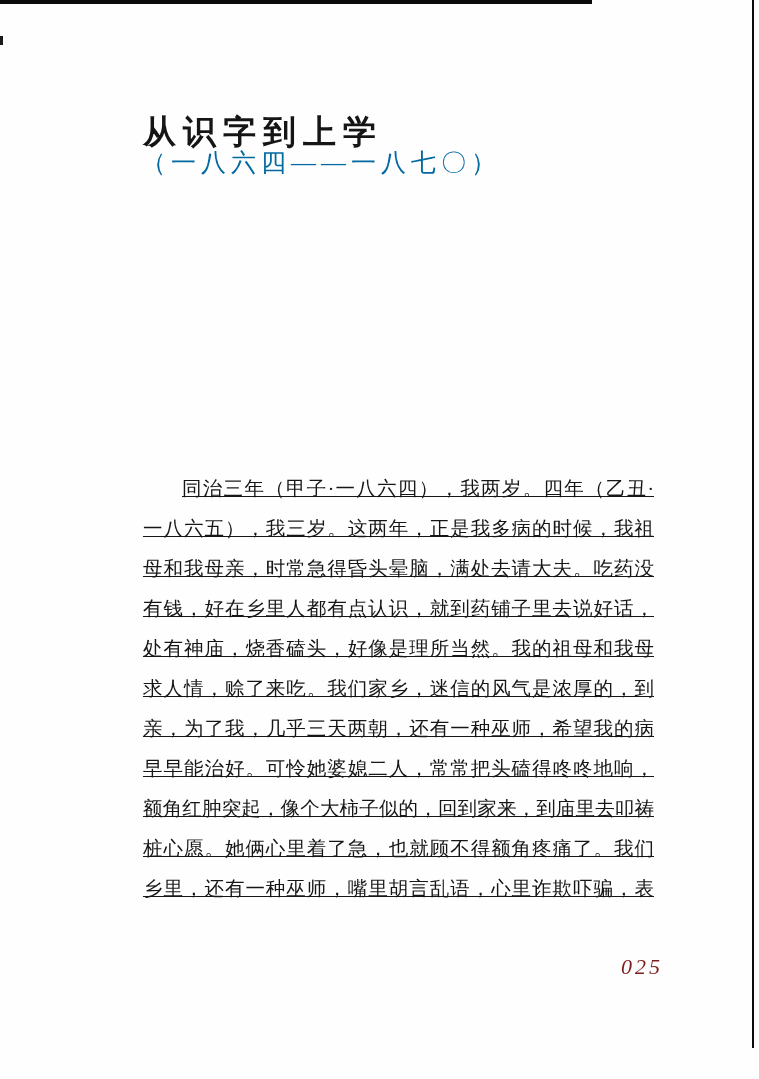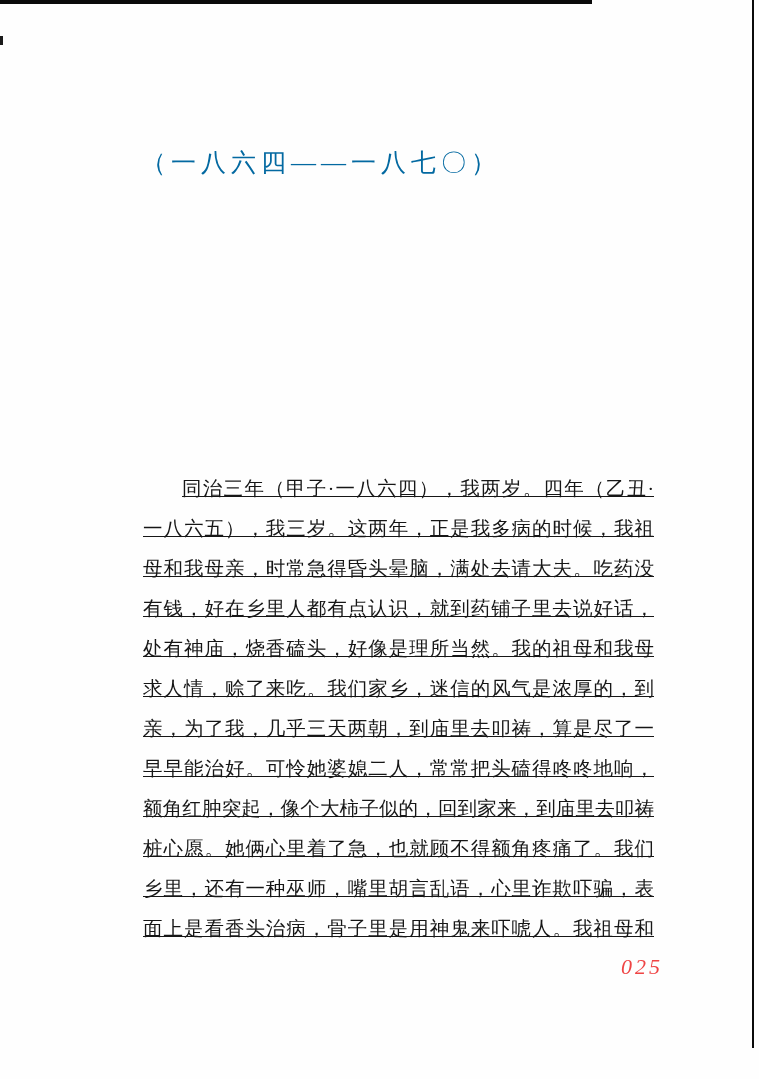--- a/index.html
+++ b/index.html
@@ -71,45 +71,45 @@
   }
   .body-text .line.indent {
     text-indent: 39px;
   }
   .page-number {
     position: absolute;
     left: 621px; top: 954px;
     font-size: 22px;
     font-style: italic;
     letter-spacing: 3px;
-    color: #ef4444;
+    color: #7f1d1d;
   }
 </style>
 </head>
 <body>
 
 <div class="page">
 
   <div class="artifact-top-bar"></div>
   <div class="artifact-right-line"></div>
   <div class="artifact-left-tick"></div>
 
+  <h1 class="chapter-title">从识字到上学</h1>
 
   <div class="chapter-dates">（一八六四——一八七〇）</div>
 
   <div class="body-text">
     <div class="line indent">同治三年（甲子·一八六四），我两岁。四年（乙丑·</div>
     <div class="line">一八六五），我三岁。这两年，正是我多病的时候，我祖</div>
     <div class="line">母和我母亲，时常急得昏头晕脑，满处去请大夫。吃药没</div>
     <div class="line">有钱，好在乡里人都有点认识，就到药铺子里去说好话，</div>
     <div class="line">处有神庙，烧香磕头，好像是理所当然。我的祖母和我母</div>
     <div class="line">求人情，赊了来吃。我们家乡，迷信的风气是浓厚的，到</div>
-    <div class="line">亲，为了我，几乎三天两朝，到庙里去叩祷，算是尽了一</div>
+    <div class="line">亲，为了我，几乎三天两朝，还有一种巫师，希望我的病</div>
     <div class="line">早早能治好。可怜她婆媳二人，常常把头磕得咚咚地响，</div>
     <div class="line">额角红肿突起，像个大柿子似的，回到家来，到庙里去叩祷</div>
     <div class="line">桩心愿。她俩心里着了急，也就顾不得额角疼痛了。我们</div>
     <div class="line">乡里，还有一种巫师，嘴里胡言乱语，心里诈欺吓骗，表</div>
-    <div class="line">面上是看香头治病，骨子里是用神鬼来吓唬人。我祖母和</div>
   </div>
 
   <div class="page-number">025</div>
 
 </div>
 
 </body></html>

